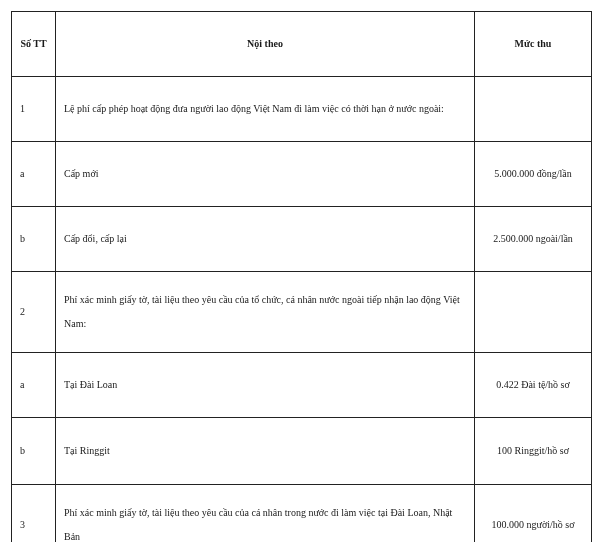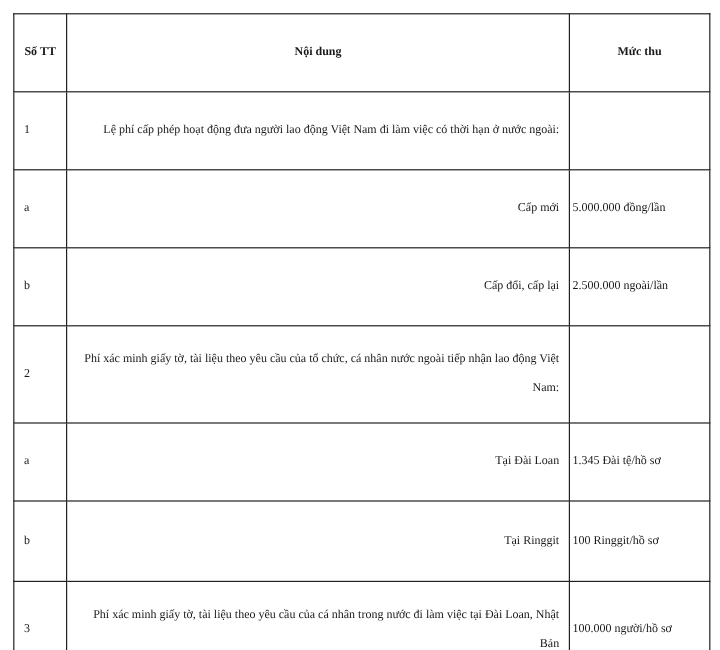--- a/index.html
+++ b/index.html
@@ -6,39 +6,39 @@
   body { width:600px; height:542px; position:relative; overflow:hidden;
          font-family:"Liberation Serif", "DejaVu Serif", serif; color:#1a1a1a; }
   table.fees { position:absolute; left:11px; top:11px; width:580px;
                border-collapse:collapse; table-layout:fixed; font-size:10px; }
   table.fees td, table.fees th { border:1.5px solid #222; vertical-align:middle; line-height:24px; }
   col.c-stt { width:44px; }
   col.c-content { width:419px; }
   col.c-fee { width:117px; }
   th { font-weight:bold; text-align:center; height:62px; }
   td.stt { padding-left:8px; text-align:left; }
-  td.content { padding:16px 8px; text-align:right; }
-  td.fee { padding:0 2px; }
+  td.content { padding:16px 8px; text-align:left; }
+  td.fee { text-align:center; padding:0 2px; }
   tr.r { height:65px; }
   tr.r-b2 { height:67px; }
   tr.r-last { height:66px; }
 </style>
 </head>
 <body>
 
 <table class="fees">
   <colgroup>
     <col class="c-stt">
       <col class="c-content">
       <col class="c-fee">
   </colgroup>
   <thead>
     <tr>
       <th>Số TT</th>
-      <th>Nội dung</th>
+      <th>Nội theo</th>
       <th>Mức thu</th>
     </tr>
   </thead>
   <tbody>
     <tr class="r">
       <td class="stt">1</td>
       <td class="content">Lệ phí cấp phép hoạt động đưa người lao động Việt Nam đi làm việc có thời hạn ở nước ngoài:</td>
       <td class="fee"></td>
     </tr>
     <tr class="r">
@@ -52,21 +52,21 @@
       <td class="fee">2.500.000 ngoài/lần</td>
     </tr>
     <tr class="r">
       <td class="stt">2</td>
       <td class="content">Phí xác minh giấy tờ, tài liệu theo yêu cầu của tổ chức, cá nhân nước ngoài tiếp nhận lao động Việt Nam:</td>
       <td class="fee"></td>
     </tr>
     <tr class="r">
       <td class="stt">a</td>
       <td class="content">Tại Đài Loan</td>
-      <td class="fee">1.345 Đài tệ/hồ sơ</td>
+      <td class="fee">0.422 Đài tệ/hồ sơ</td>
     </tr>
     <tr class="r-b2">
       <td class="stt">b</td>
       <td class="content">Tại Ringgit</td>
       <td class="fee">100 Ringgit/hồ sơ</td>
     </tr>
     <tr class="r-last">
       <td class="stt">3</td>
       <td class="content">Phí xác minh giấy tờ, tài liệu theo yêu cầu của cá nhân trong nước đi làm việc tại Đài Loan, Nhật Bản</td>
       <td class="fee">100.000 người/hồ sơ</td>

